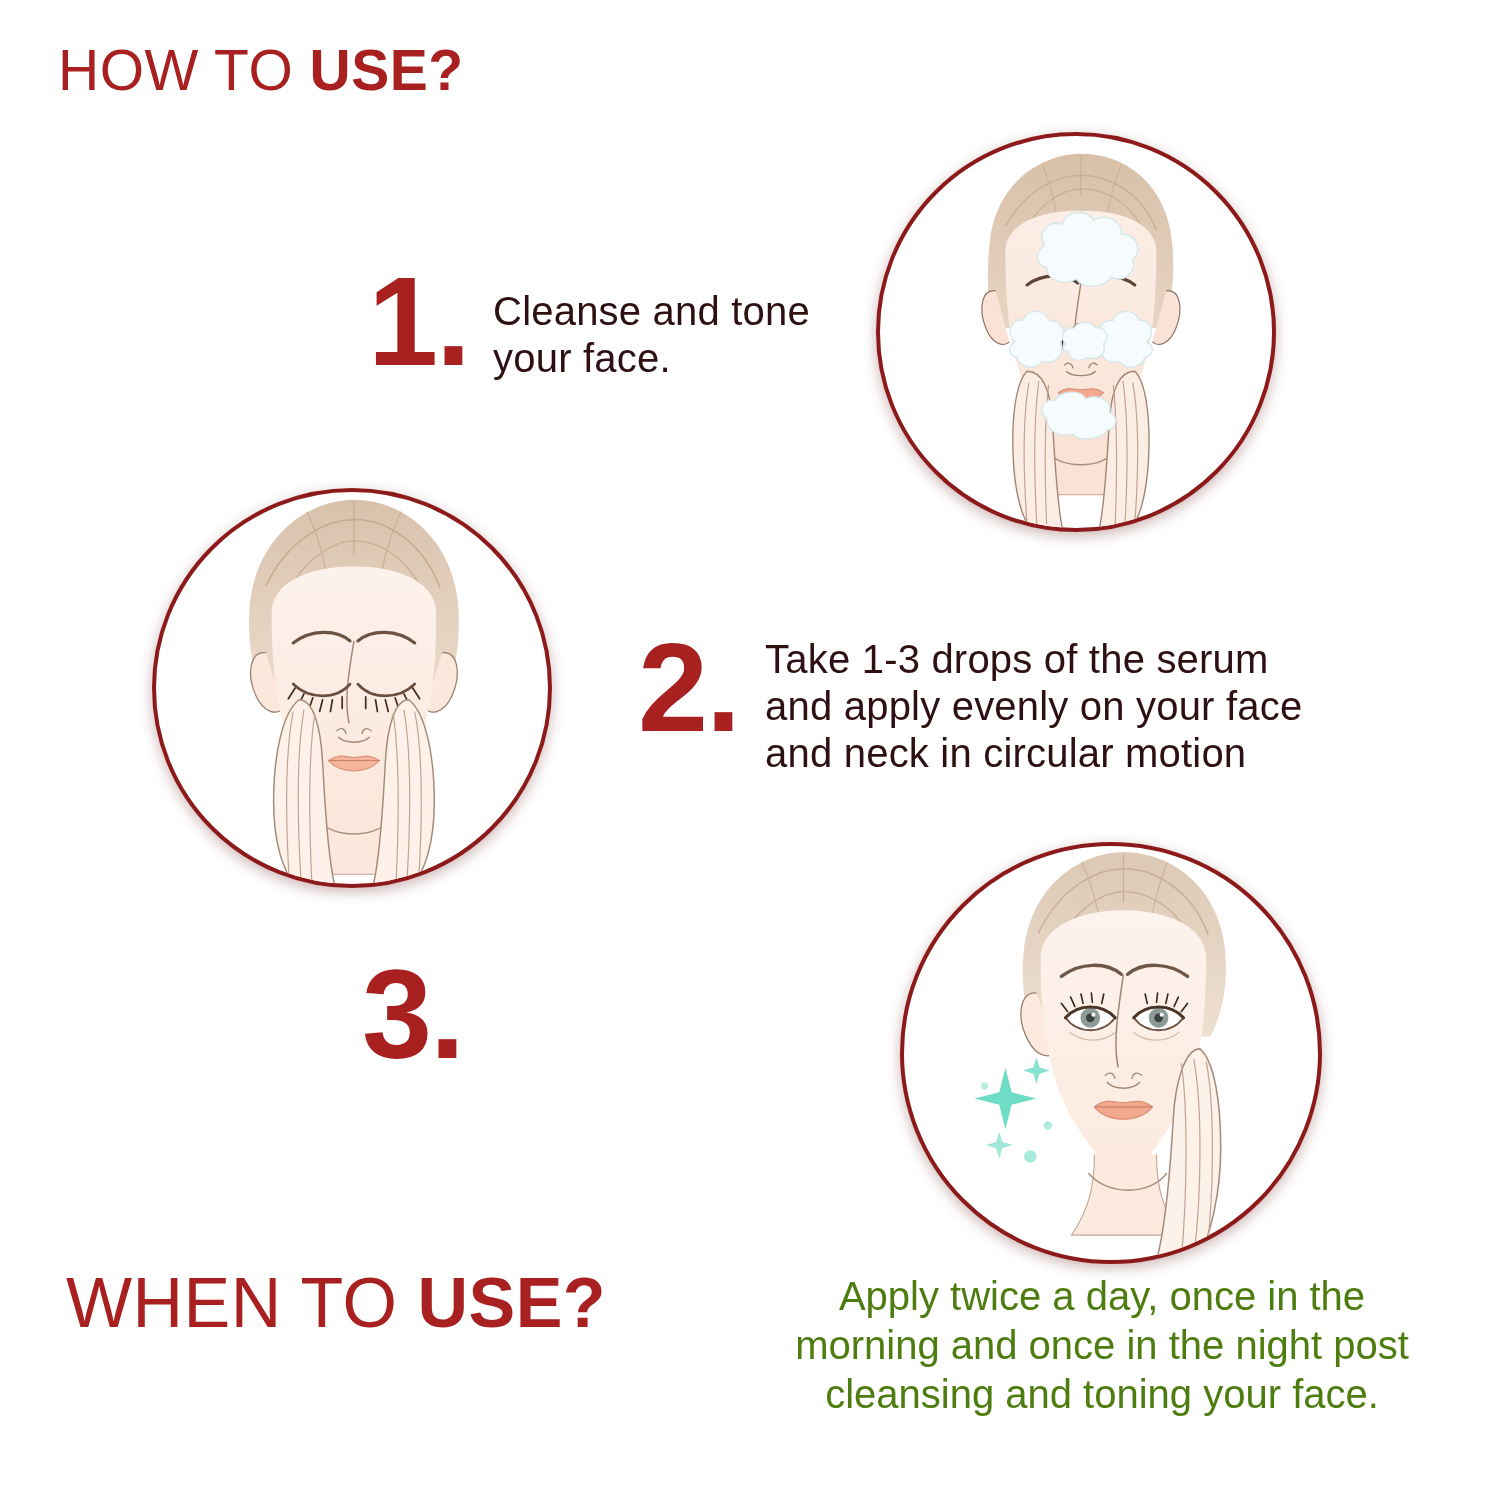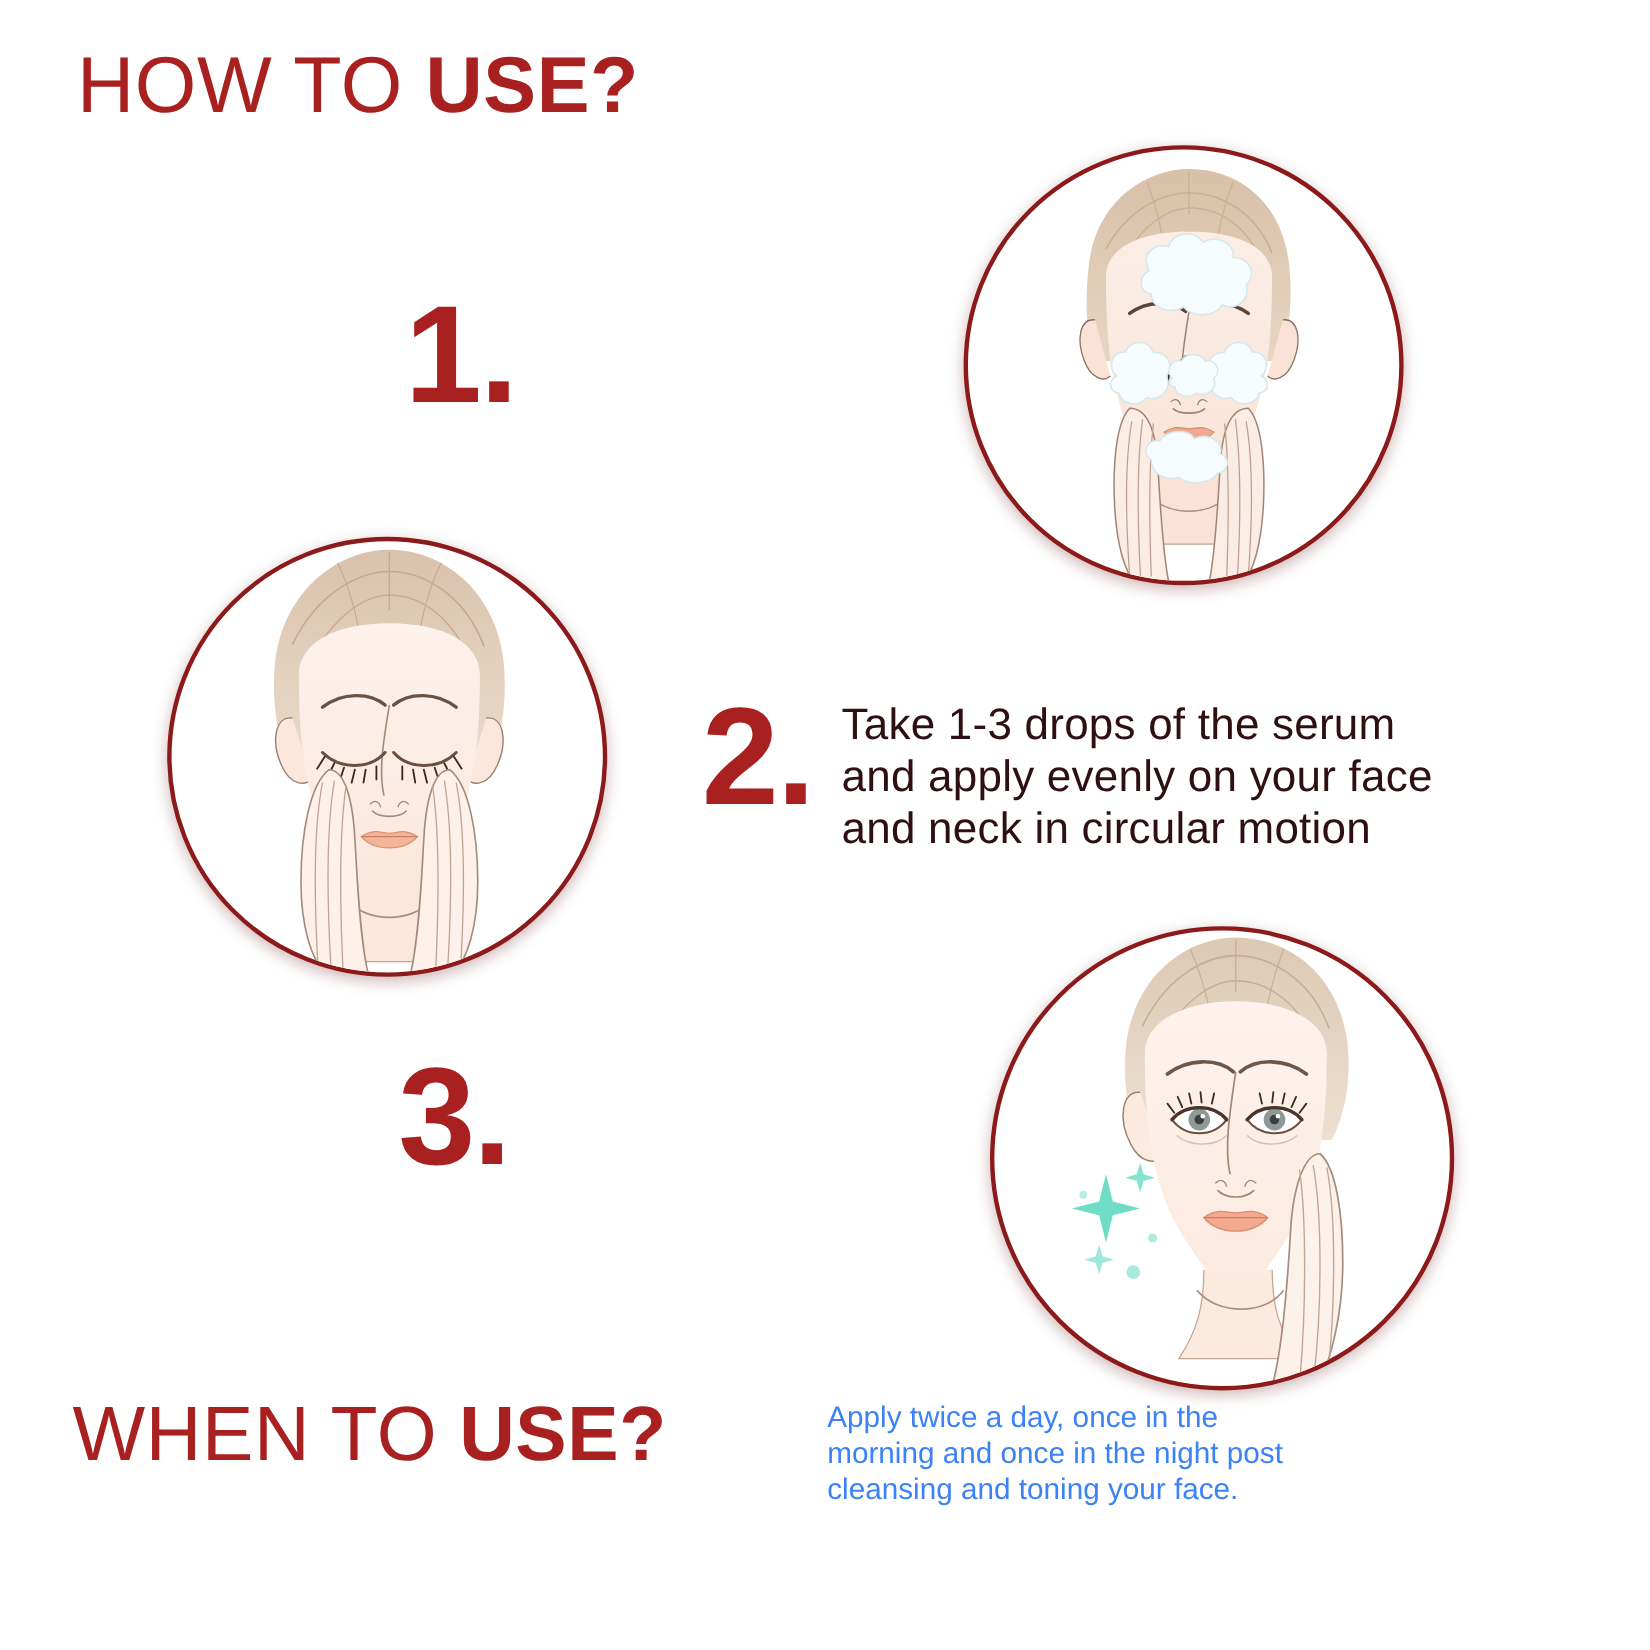--- a/index.html
+++ b/index.html
@@ -25,23 +25,23 @@
     letter-spacing: 0.5px;
   }
   .heading .light {
     font-weight: 300;
     font-family: "Liberation Sans", sans-serif;
   }
   .heading .bold {
     font-weight: 700;
   }
   #how-to-use-heading {
-    left: 70px;
+    left: 58px;
     top: 42px;
-    font-size: 72px;
+    font-size: 57px;
     line-height: 1;
   }
   #when-to-use-heading {
     left: 66px;
     top: 1268px;
     font-size: 70px;
     line-height: 1;
   }
 
   
@@ -79,25 +79,26 @@
   #step-3 { left: 362px; top: 955px; }
   #step-3 .step-number { font-size: 126px; }
   #step-3 .step-text { margin-left: 36px; margin-top: 12px; }
 
   
   #when-to-use-body {
     position: absolute;
     left: 752px;
     top: 1272px;
     width: 700px;
-    color: #3b82f6;
-    font-size: 27px;
+    color: #4d7c0f;
+    font-size: 40px;
     line-height: 1.22;
     font-weight: 400;
     white-space: pre-line;
+    text-align: center;
   }
 
   
   .illus {
     position: absolute;
     border-radius: 50%;
     background: #ffffff;
     border: 4px solid #8D1A1A;
     box-shadow: 0 4px 14px rgba(90,10,10,0.30);
     overflow: hidden;
@@ -110,20 +111,22 @@
 </style>
 </head>
 <body>
 
 <div class="heading" id="how-to-use-heading"><span class="light">HOW TO </span><span class="bold">USE?</span></div>
 
 <div class="heading" id="when-to-use-heading"><span class="light">WHEN TO </span><span class="bold">USE?</span></div>
 
 <div class="step" id="step-1">
   <div class="step-number">1.</div>
+  <div class="step-text">Cleanse and tone
+your face.</div>
 </div>
 
 <div class="step" id="step-2">
   <div class="step-number">2.</div>
   <div class="step-text">Take 1-3 drops of the serum
 and apply evenly on your face
 and neck in circular motion</div>
 </div>
 
 <div class="step" id="step-3">

